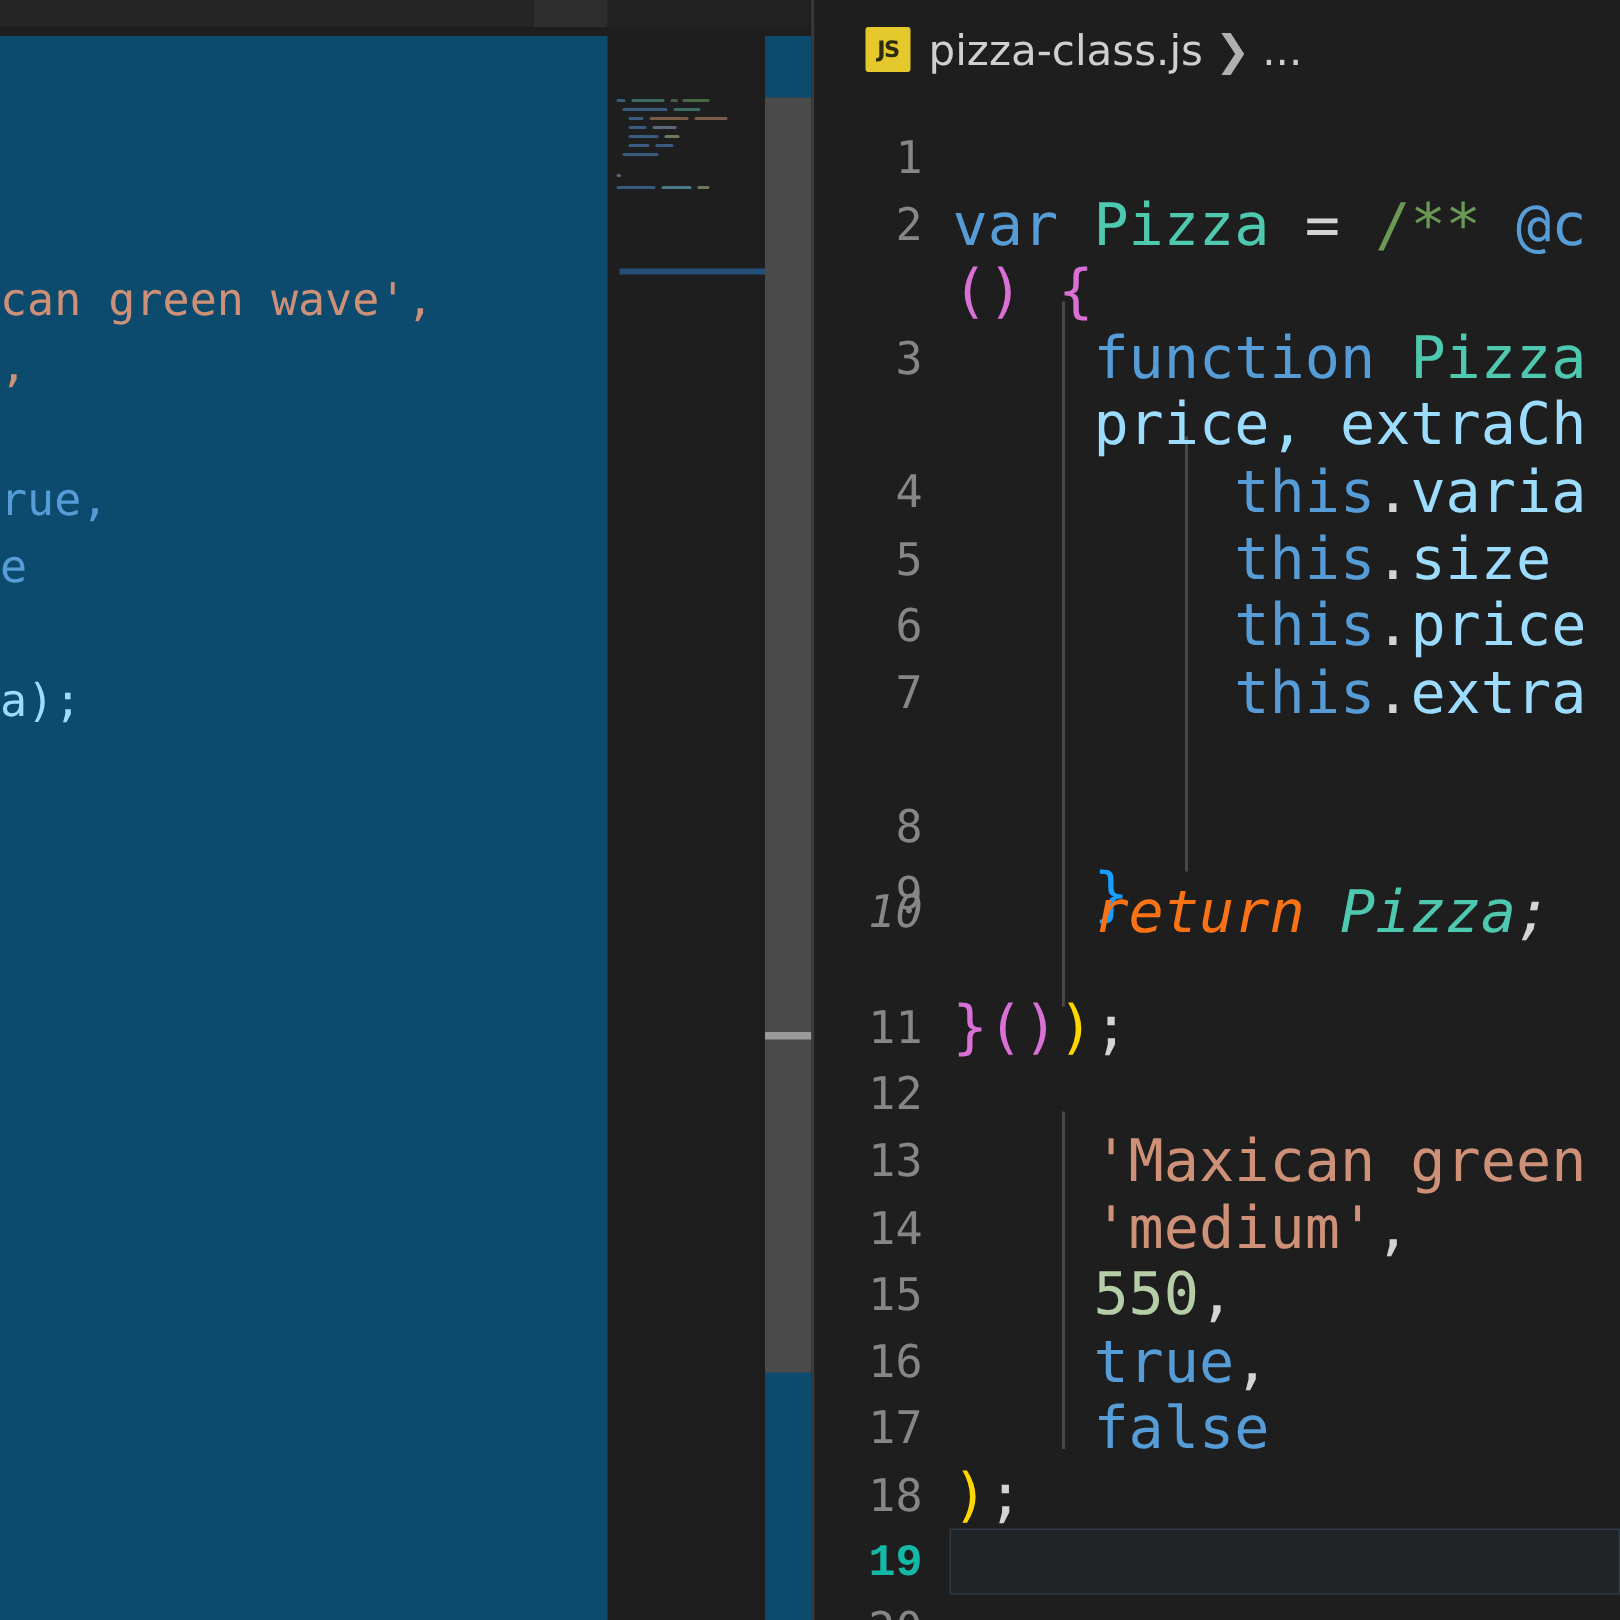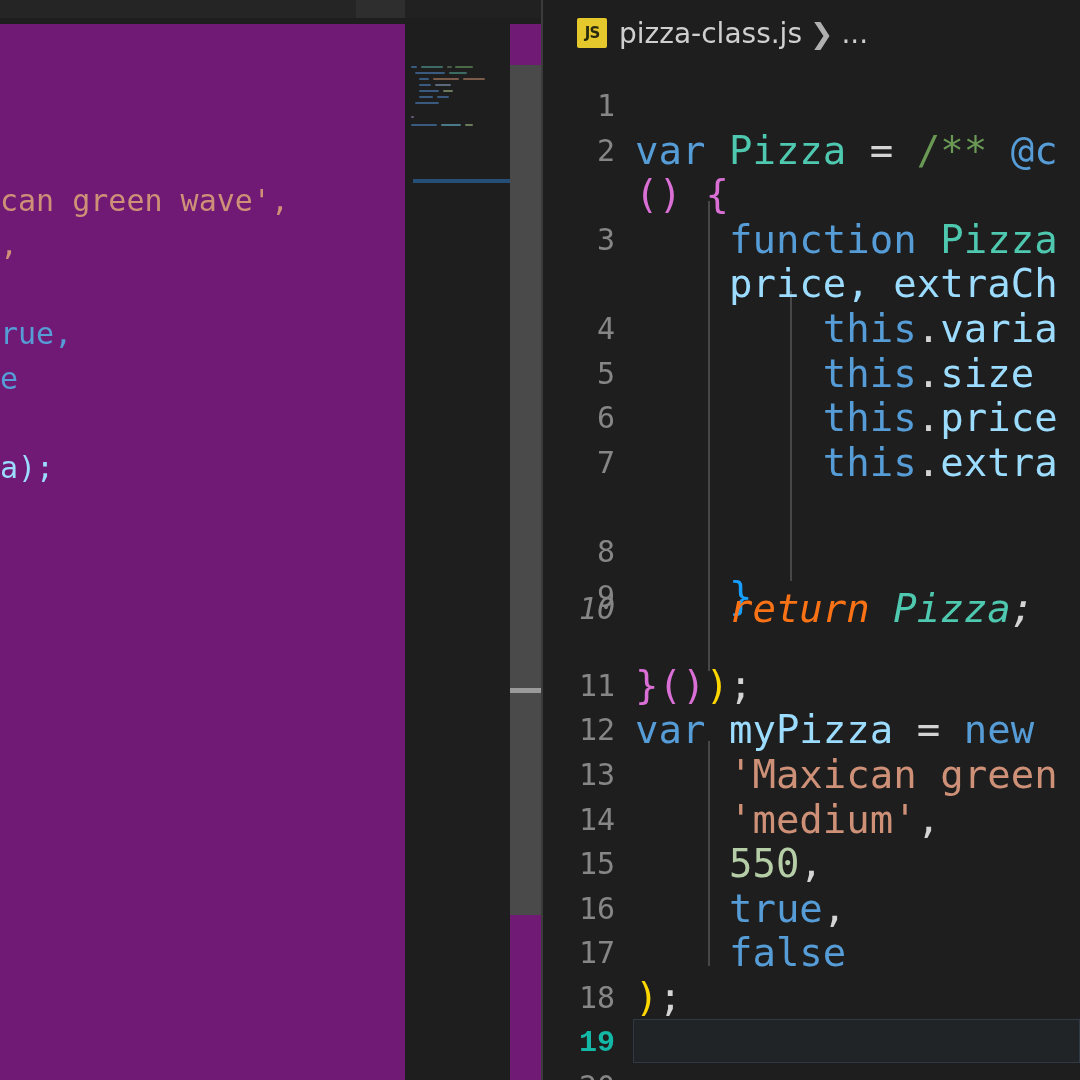--- a/index.html
+++ b/index.html
@@ -4,21 +4,21 @@
 <style>
   html,body{margin:0;padding:0;background:#1e1e1e;}
   body{
     width:1080px;height:1080px;overflow:hidden;
     font-family:"DejaVu Sans Mono","Liberation Mono",monospace;
     -webkit-font-smoothing:antialiased;
   }
   .root{position:relative;width:1080px;height:1080px;background:#1e1e1e;}
 
   
-  .left-pane{position:absolute;left:0;top:0;width:541px;height:1080px;background:#701a75;overflow:hidden;}
+  .left-pane{position:absolute;left:0;top:0;width:541px;height:1080px;background:#0c4a6e;overflow:hidden;}
   .left-tabbar{position:absolute;left:0;top:0;width:541px;height:18px;background:#252526;}
   .left-tab-active{position:absolute;left:356px;top:0;width:49px;height:18px;background:#2e2e2e;}
   .left-tab-rest{position:absolute;left:405px;top:0;right:0;height:18px;background:#212121;}
   .left-tabbar-under{position:absolute;left:0;top:18px;width:541px;height:6px;background:#1e1e1e;}
 
   .left-code{position:absolute;left:0;top:24px;width:410px;height:1056px;}
   .lrow{position:absolute;left:0;width:410px;height:44.5px;line-height:44.5px;
         font-size:30px;letter-spacing:0px;white-space:pre;}
 
   
@@ -197,21 +197,20 @@
           <div class="row" style="top: 521px; font-style: italic;">
             <div class="gutter">10</div>
             <div class="ctext"><span class="t-op">    </span><span class="t-kw2">return </span><span class="t-cls">Pizza</span><span class="t-pun">;</span></div>
           </div>
           <div class="row" style="top: 597.8px;">
             <div class="gutter">11</div>
             <div class="ctext"><span class="t-p2">}</span><span class="t-p2">(</span><span class="t-p2">)</span><span class="t-p1">)</span><span class="t-pun">;</span></div>
           </div>
           <div class="row" style="top: 642.4px;">
             <div class="gutter">12</div>
-            <div class="ctext"><span class="t-key">var </span><span class="t-var">myPizza</span><span class="t-op"> </span><span class="t-op">=</span><span class="t-op"> </span><span class="t-key">new</span></div>
           </div>
           <div class="row" style="top: 687px;">
             <div class="gutter">13</div>
             <div class="ctext"><span class="t-op">    </span><span class="t-str">'Maxican green</span></div>
           </div>
           <div class="row" style="top: 731.6px;">
             <div class="gutter">14</div>
             <div class="ctext"><span class="t-op">    </span><span class="t-str">'medium'</span><span class="t-pun">,</span></div>
           </div>
           <div class="row" style="top: 776.2px;">

